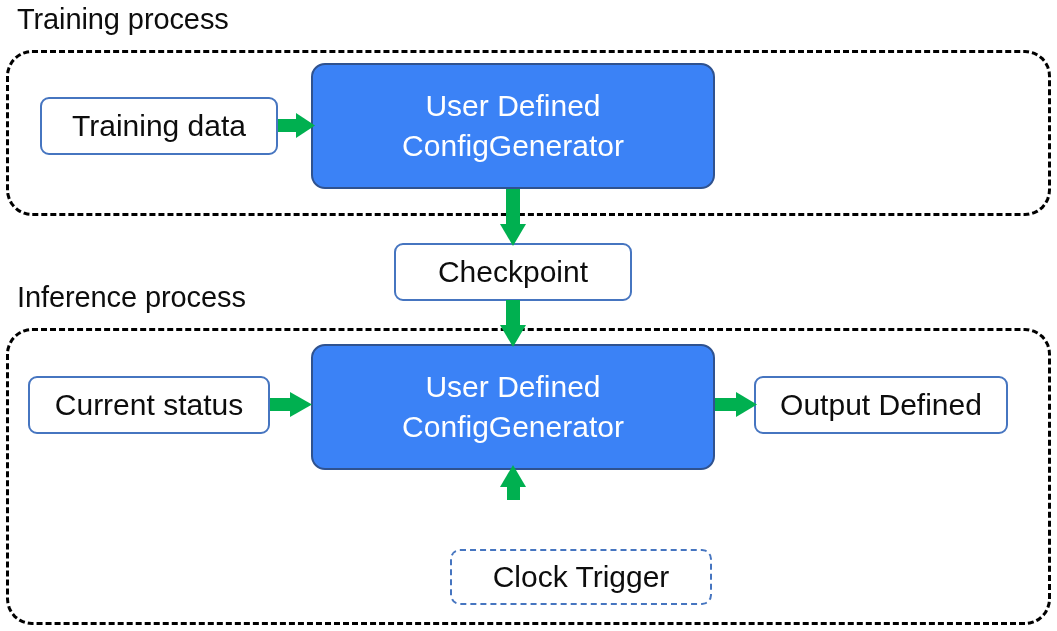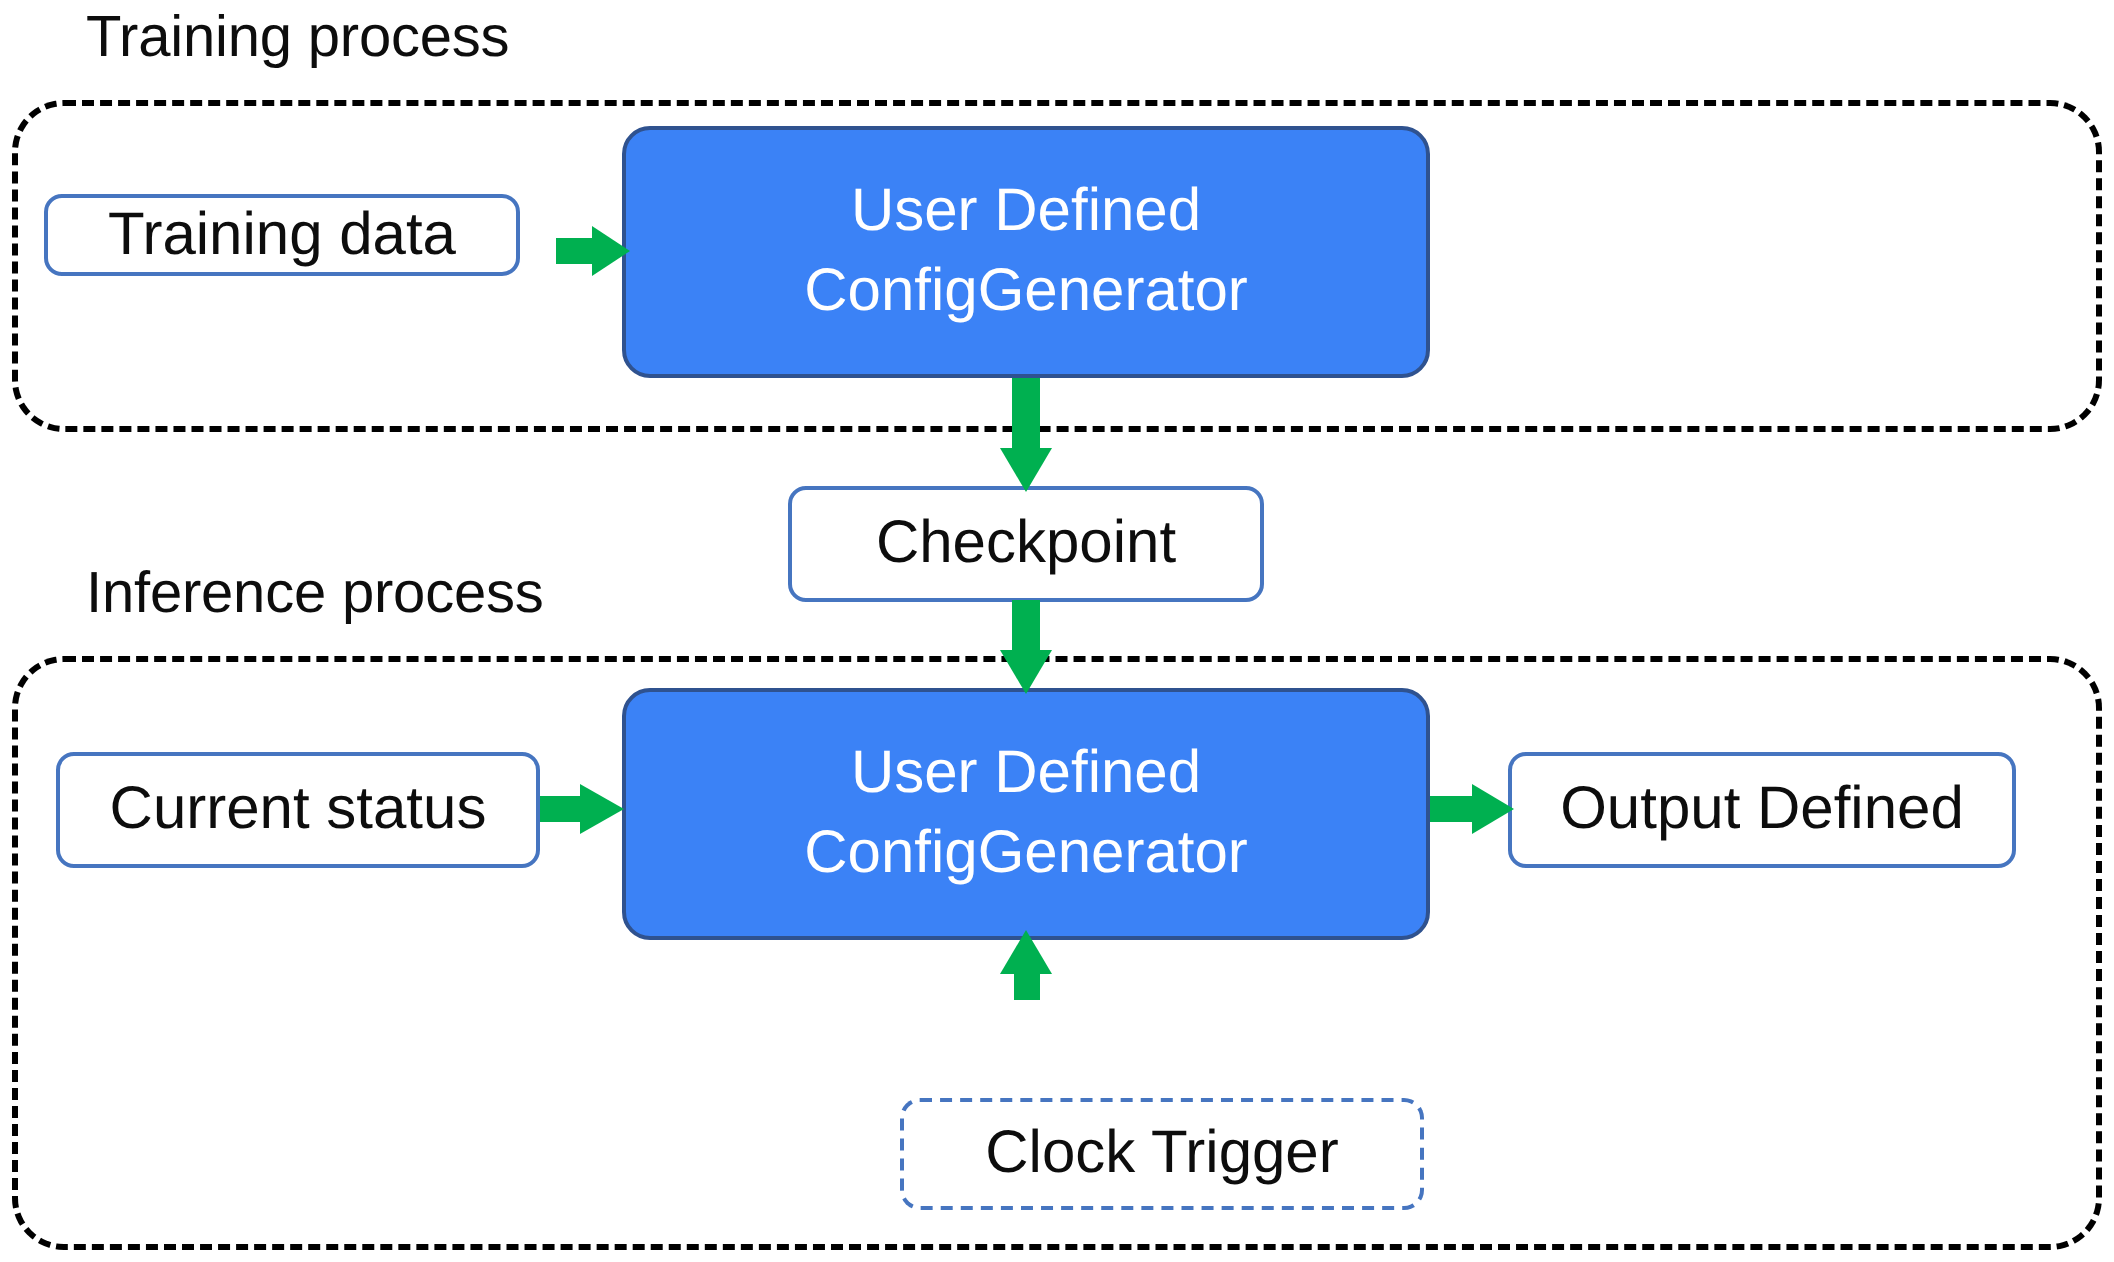--- a/index.html
+++ b/index.html
@@ -20,21 +20,20 @@
   }
 
   
   .section-label {
     position: absolute;
     font-size: 29px;
     line-height: 1;
     color: #0d0d0d;
     white-space: nowrap;
     letter-spacing: -0.1px;
-    margin-left: 26px;
   }
   #label-training  { left: 17px;  top: 5px;   }
   #label-inference { left: 17px;  top: 283px; }
 
   
   .group-box {
     position: absolute;
     border: 3px dashed #000000;
     border-radius: 26px;
     box-sizing: border-box;
@@ -52,21 +51,21 @@
     border-radius: 9px;
     display: flex;
     align-items: center;
     justify-content: center;
     color: #0d0d0d;
     font-size: 30px;
     line-height: 1.05;
     white-space: nowrap;
     z-index: 3;
   }
-  #node-training-data  { left: 22px;  top: 97px;  width: 238px; height: 41px; }
+  #node-training-data  { left: 40px;  top: 97px;  width: 238px; height: 58px; }
   #node-checkpoint     { left: 394px; top: 243px; width: 238px; height: 58px; }
   #node-current-status { left: 28px;  top: 376px; width: 242px; height: 58px; }
   #node-output-config  { left: 754px; top: 376px; width: 254px; height: 58px; }
 
   
   .node-process {
     position: absolute;
     box-sizing: border-box;
     background: #3b82f6;
     border: 2px solid #2f528f;

